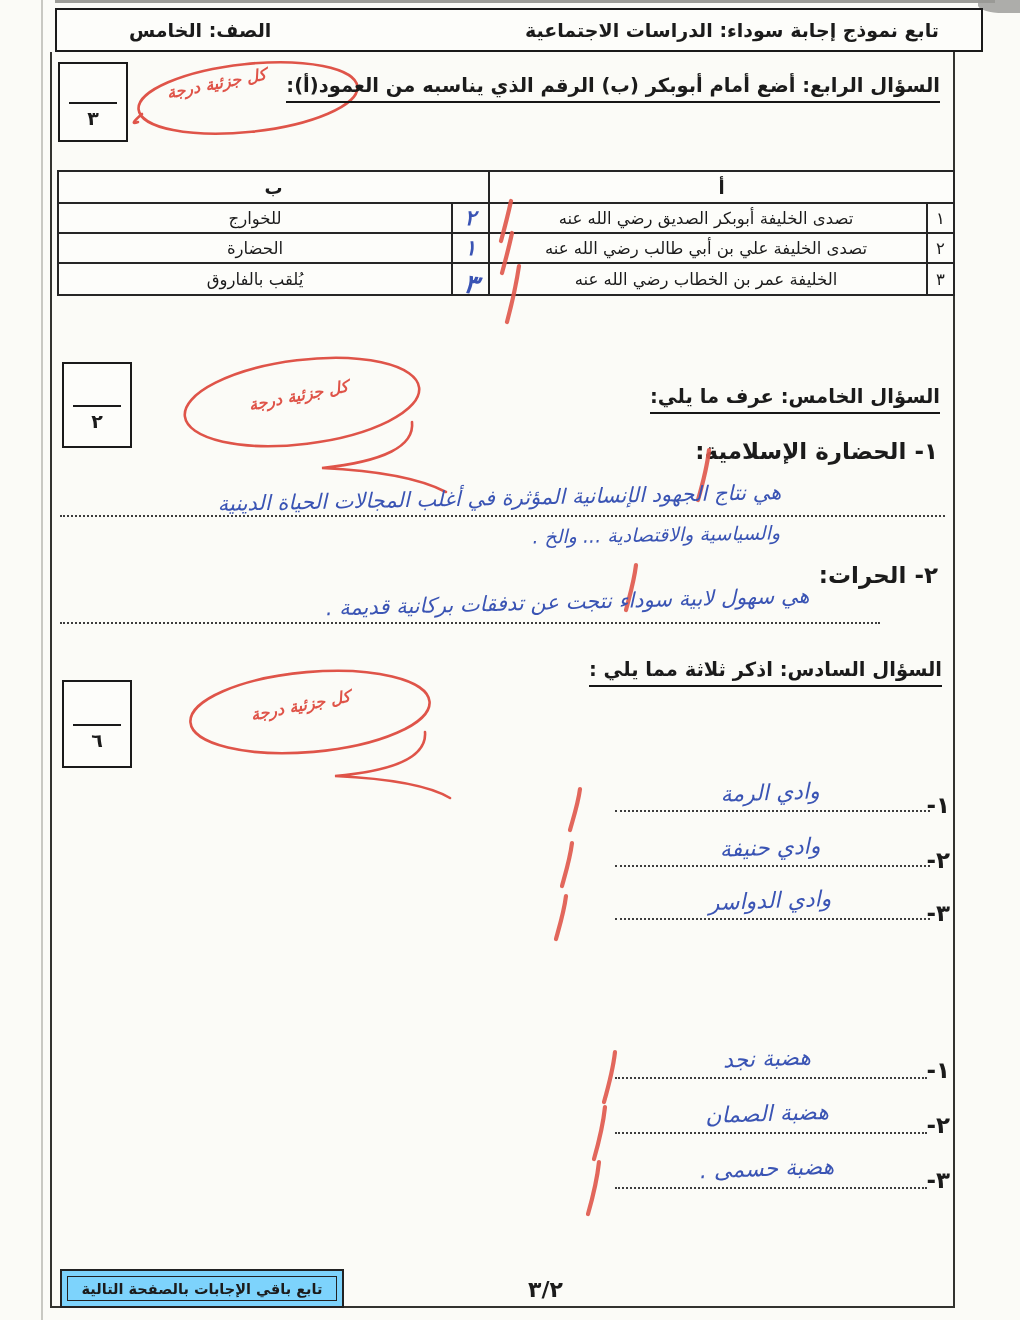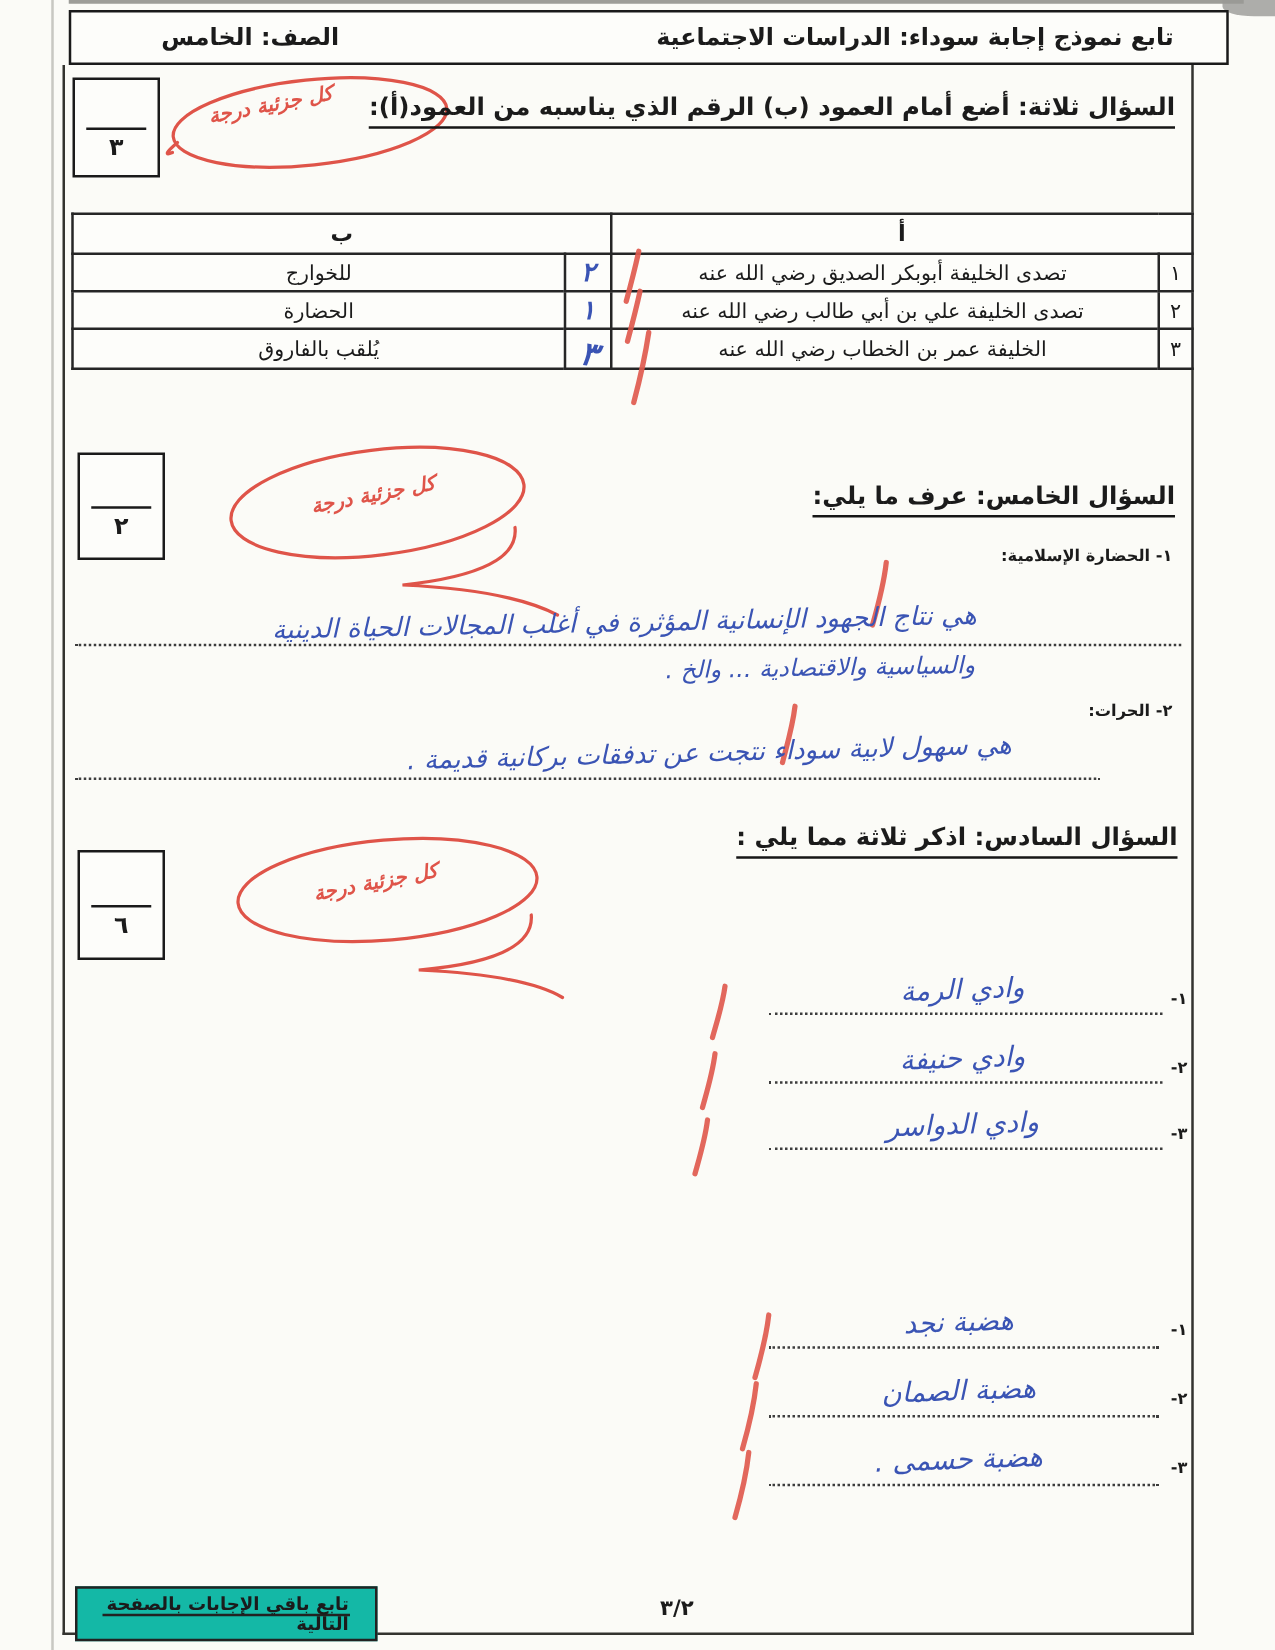--- a/index.html
+++ b/index.html
@@ -23,21 +23,21 @@
   
   .frame{
     left:50px;top:52px;width:905px;height:1256px;box-sizing:border-box;
     border:2px solid #33332f;border-top:none;pointer-events:none;
   }
   
   .qtitle{
     font-weight:bold;font-size:19.5px;letter-spacing:0;
     border-bottom:2px solid #161616;padding-bottom:4px;white-space:nowrap;
   }
-  .plabel{font-weight:bold;font-size:13px;white-space:nowrap;}
+  .plabel{font-weight:bold;font-size:23px;white-space:nowrap;}
   
   .scorebox{width:70px;box-sizing:border-box;border:2px solid #1a1a1a;background:#fdfdfa;}
   .scorebox .halfline{position:absolute;left:14%;right:14%;top:50%;border-top:2.5px solid #1a1a1a;}
   .scorebox .num{position:absolute;left:0;right:0;top:56%;text-align:center;font-weight:bold;font-size:19px;}
   
   .stamp-svg path,.stamp-svg ellipse{stroke:#df5449;fill:none;stroke-width:2.6;stroke-linecap:round;}
   .stamp-text{
     color:#df5449;font-weight:bold;font-style:italic;font-size:16px;
     transform:rotate(-11deg);letter-spacing:1px;white-space:nowrap;
   }
@@ -53,22 +53,22 @@
   .dotline{height:0;border-bottom:2.2px dotted #3d3d3d;}
   
   table.exam{
     position:absolute;left:57px;top:170px;width:898px;
     border-collapse:collapse;direction:rtl;font-size:16.5px;background:#fdfdfa;
   }
   table.exam th,table.exam td{border:2px solid #262626;height:28px;padding:0 6px;text-align:center;}
   table.exam th{font-weight:bold;font-size:18px;height:30px;}
   table.exam td.atext{text-align:center;padding-right:10px;}
   
-  .pagenum{font-size:17px;font-weight:bold;direction:ltr;}
-  .contbox{left:60px;top:1269px;width:242px;height:39px;box-sizing:border-box;border:2px solid #222;background:#14b8a6;padding:20px;}
+  .pagenum{font-size:22px;font-weight:bold;direction:ltr;}
+  .contbox{left:60px;top:1269px;width:284px;height:39px;box-sizing:border-box;border:2px solid #222;background:#7dd3fc;padding:5px;}
   .contbox .inner{width:100%;height:100%;box-sizing:border-box;border:1.5px solid #222;
     display:flex;align-items:center;justify-content:center;font-weight:bold;font-size:14.5px;}
 </style>
 </head>
 <body>
 
 <div class="page">
 
   <div class="abs scan-top"></div>
   <div class="abs scan-corner"></div>
@@ -85,21 +85,21 @@
     <div class="halfline"></div>
     <div class="num">٣</div>
   </div>
 
   <svg class="abs stamp-svg" style="left:126px;top:56px;" width="240" height="90">
     <ellipse cx="122" cy="42" rx="110" ry="34" transform="rotate(-6 122 42)"></ellipse>
     <path d="M16,58 Q2,70 12,66"></path>
   </svg>
   <span class="abs stamp-text" style="left:166px;top:74px;">كل جزئية درجة</span>
 
-  <span class="abs qtitle" style="right:80px;top:74px;">السؤال ثلاثة: أضع أمام العمود (ب) الرقم الذي يناسبه من العمود(أ):</span>
+  <span class="abs qtitle" style="right:80px;top:74px;">السؤال الرابع: أضع أمام أبوبكر (ب) الرقم الذي يناسبه من العمود(أ):</span>
 
   <table class="exam">
     <colgroup>
         <col style="width:27px">
         <col style="width:438px">
         <col style="width:37px">
         <col>
       </colgroup>
     <tbody>
         <tr>

